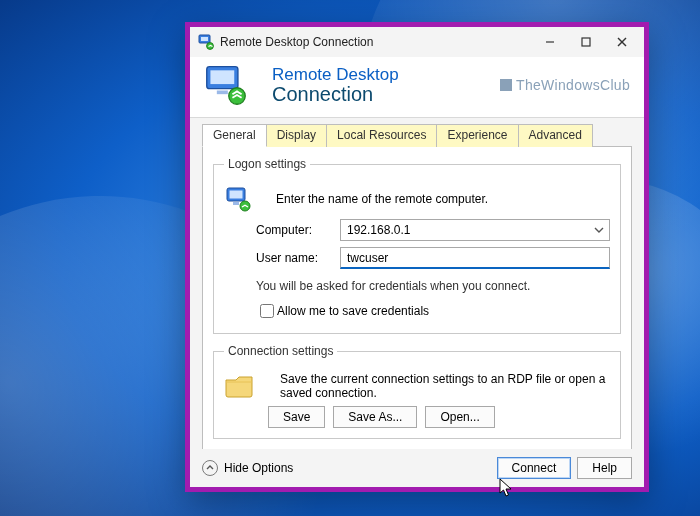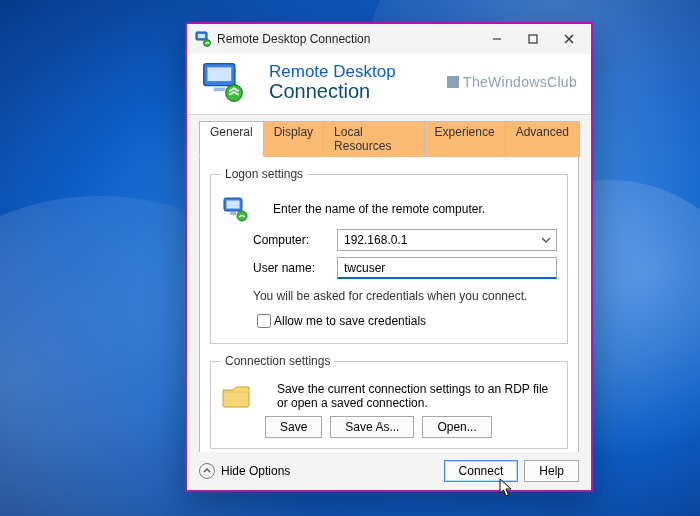--- a/index.html
+++ b/index.html
@@ -15,23 +15,23 @@
   }
   
   .petal { position: absolute; border-radius: 50%; background: radial-gradient(ellipse at 40% 30%, rgba(255,255,255,0.22), rgba(15,90,200,0) 70%); }
   .p1 { width: 420px; height: 420px; top: -120px; right: -80px; transform: rotate(18deg); }
   .p2 { width: 520px; height: 520px; bottom: -200px; left: -160px; transform: rotate(-24deg); }
   .p3 { width: 300px; height: 300px; top: 180px; right: -60px; transform: rotate(55deg); }
 
   .window {
     position: absolute;
     top: 22px; left: 185px;
-    width: 408px; height: 470px;
+    width: 464px; height: 470px;
     background: #f4f4f4;
-    border: 2px solid #a21caf;
+    border: 5px solid #a21caf;
     box-shadow: 0 10px 34px rgba(0,0,0,0.35);
   }
   .titlebar {
     height: 30px; display: flex; align-items: center; padding: 0 4px 0 8px;
     background: #f4f4f4;
   }
   .titlebar .ticon { width: 16px; height: 16px; margin-right: 6px; }
   .titlebar .ttitle { flex: 1; color: #222; font-size: 12px; }
   .winbtns { display: flex; }
   .winbtn { width: 36px; height: 28px; display:flex; align-items:center; justify-content:center; color:#222; }
@@ -41,21 +41,21 @@
     border-bottom: 1px solid #d9d9d9;
   }
   .header .hicon { width:44px; height:44px; flex:none; }
   .htext .line1 { color:#0a5fc4; font-size:17px; font-weight:400; }
   .htext .line2 { color:#0c4a6e; font-size:20px; font-weight:400; margin-top:-2px; }
   .watermark { color:#8aa1b8; font-size:14px; letter-spacing:.3px; margin-left:auto; display:flex; align-items:center; gap:4px;}
   .watermark .wbox { width:12px; height:12px; background:#8aa1b8; }
 
   .body { padding: 6px 12px 8px 12px; background:#f4f4f4; }
   .tabstrip { display:flex; gap:0; font-size:12px; color:#333; background:transparent; }
-  .tab { padding: 3px 10px 4px; border:1px solid #bdbdbd; border-bottom:none; background:#fdba74; margin-right:-1px; position:relative; }
+  .tab { padding: 3px 10px 4px; border:1px solid #bdbdbd; border-bottom:none; background:#fef9c3; margin-right:-1px; position:relative; }
   .tab.active { background:#fff; border-bottom:1px solid #fff; z-index:2; }
   .tabbody { background:#fff; border:1px solid #bdbdbd; padding:10px 10px 12px; margin-top:-1px;}
 
   fieldset { border:1px solid #c9c9c9; padding:8px 10px 10px; margin:0 0 10px 0; }
   fieldset legend { padding:0 4px; color:#333; font-size:12px; }
   .row { display:flex; align-items:center; gap:24px; margin:6px 0; }
   .hint { color:#333; margin-left:32px; font-size:12px; }
   .fldicon { width:28px; height:28px; flex:none; }
   .frow { display:grid; grid-template-columns: 78px 1fr; align-items:center; gap:6px; margin:6px 0 6px 32px;}
   .combo { position:relative; }

